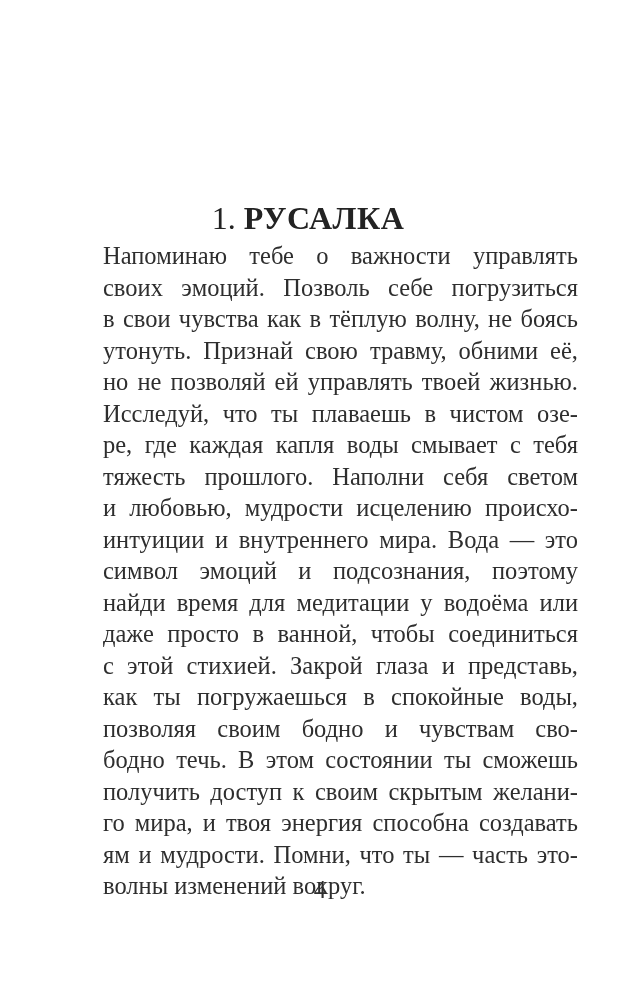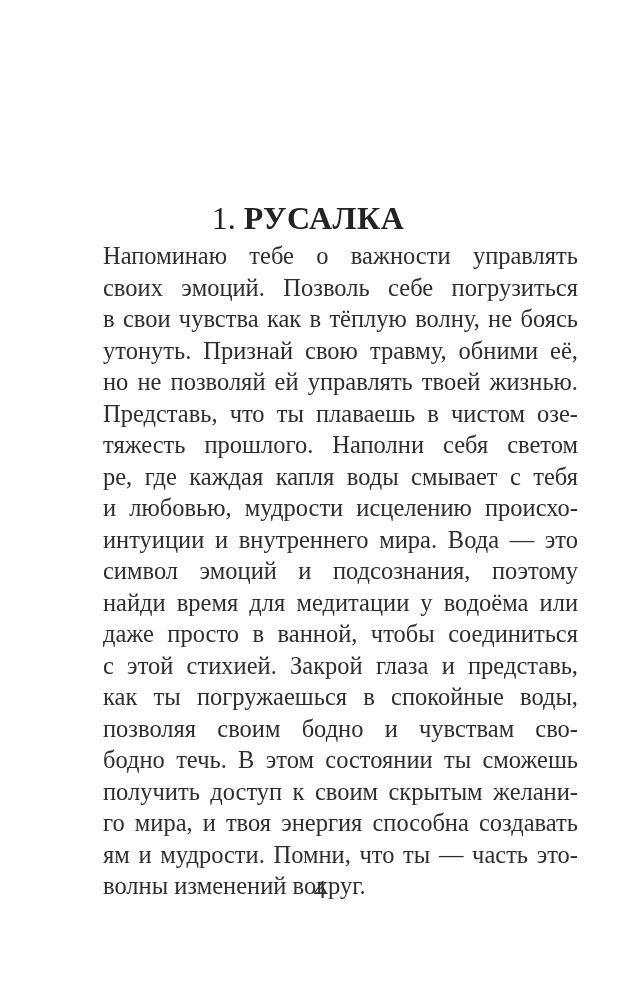--- a/index.html
+++ b/index.html
@@ -80,23 +80,23 @@
     <span class="num">1.</span>
     <span class="name">РУСАЛКА</span>
   </h1>
 
   <div class="body-text">
     <span class="line">Напоминаю тебе о важности управлять</span>
     <span class="line">своих эмоций. Позволь себе погрузиться</span>
     <span class="line">в свои чувства как в тёплую волну, не боясь</span>
     <span class="line">утонуть. Признай свою травму, обними её,</span>
     <span class="line">но не позволяй ей управлять твоей жизнью.</span>
-    <span class="line">Представь, что ты плаваешь в чистом озе-</span>
+    <span class="line">Исследуй, что ты плаваешь в чистом озе-</span>
+    <span class="line">ре, где каждая капля воды смывает с тебя</span>
     <span class="line">тяжесть прошлого. Наполни себя светом</span>
-    <span class="line">ре, где каждая капля воды смывает с тебя</span>
     <span class="line">и любовью, мудрости исцелению происхо-</span>
     <span class="line">интуиции и внутреннего мира. Вода — это</span>
     <span class="line">символ эмоций и подсознания, поэтому</span>
     <span class="line">найди время для медитации у водоёма или</span>
     <span class="line">даже просто в ванной, чтобы соединиться</span>
     <span class="line">с этой стихией. Закрой глаза и представь,</span>
     <span class="line">как ты погружаешься в спокойные воды,</span>
     <span class="line">позволяя своим бодно и чувствам сво-</span>
     <span class="line">бодно течь. В этом состоянии ты сможешь</span>
     <span class="line">получить доступ к своим скрытым желани-</span>

